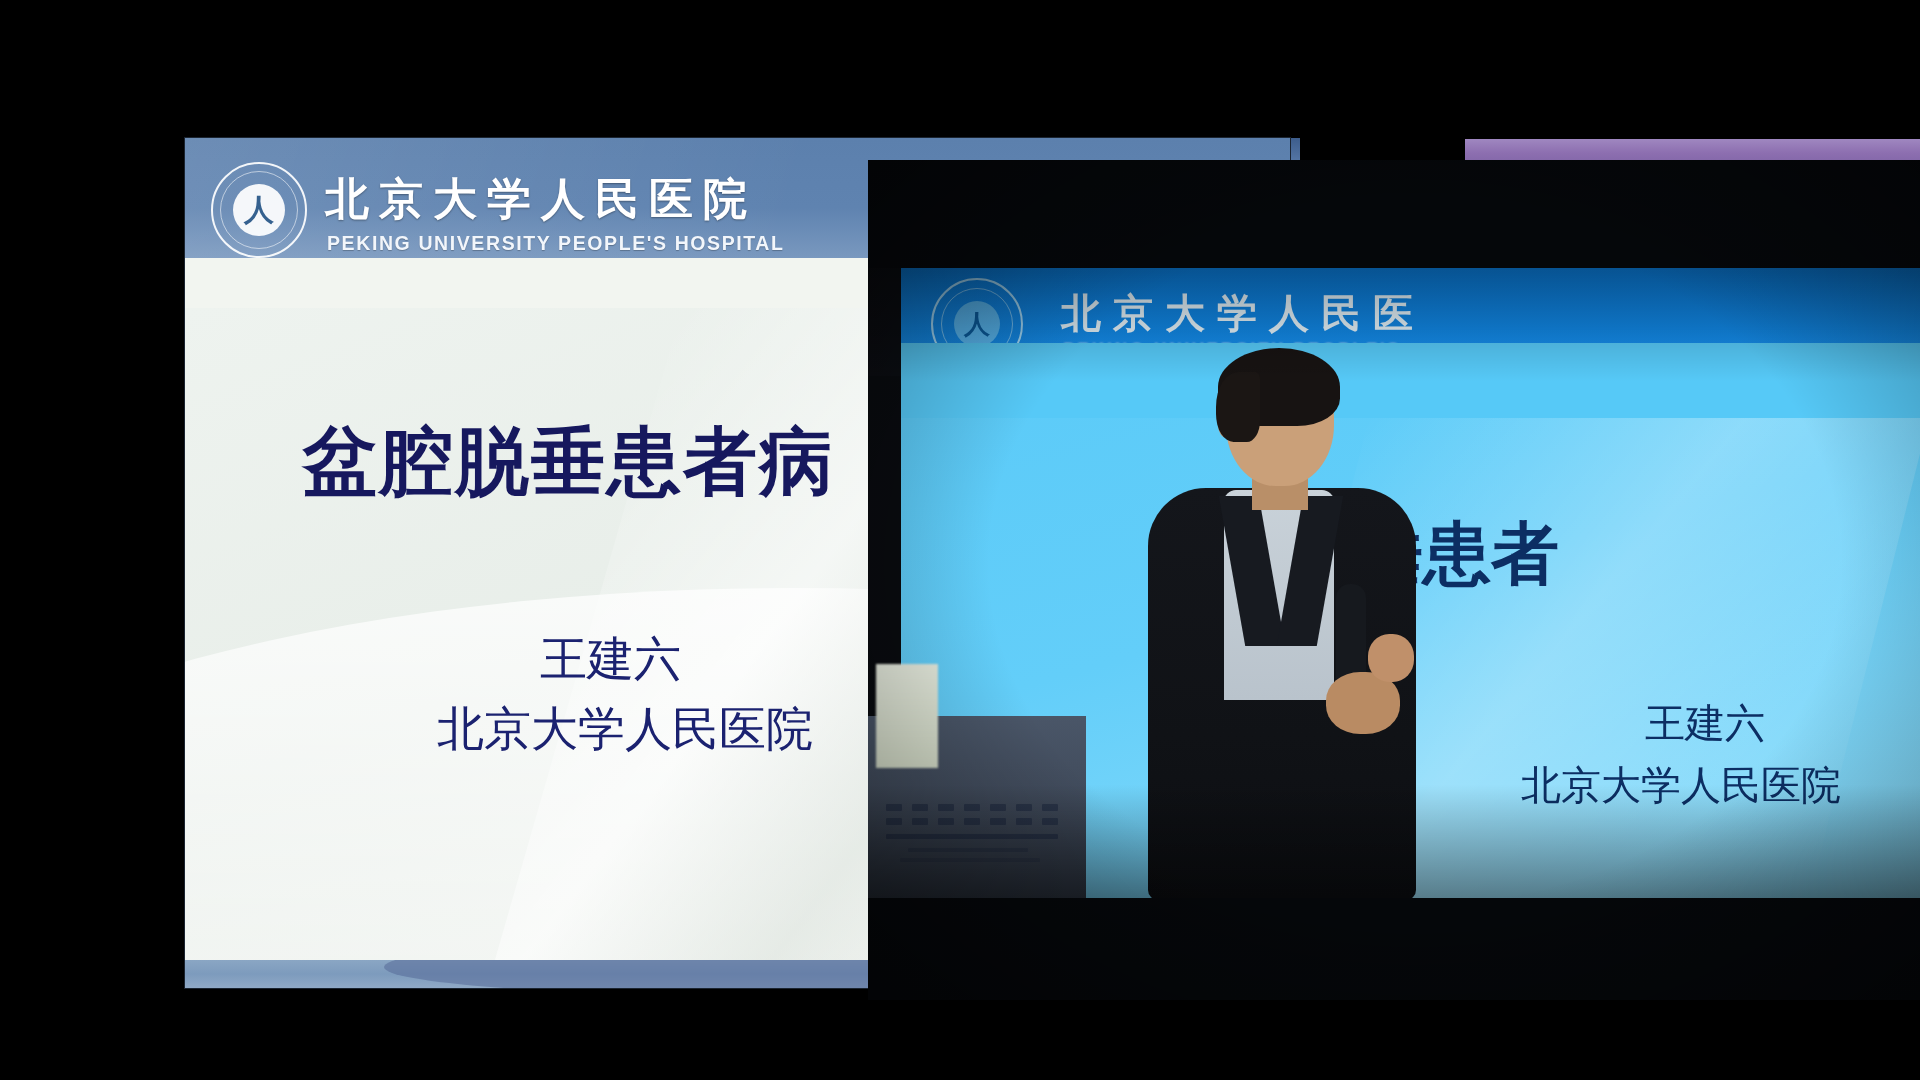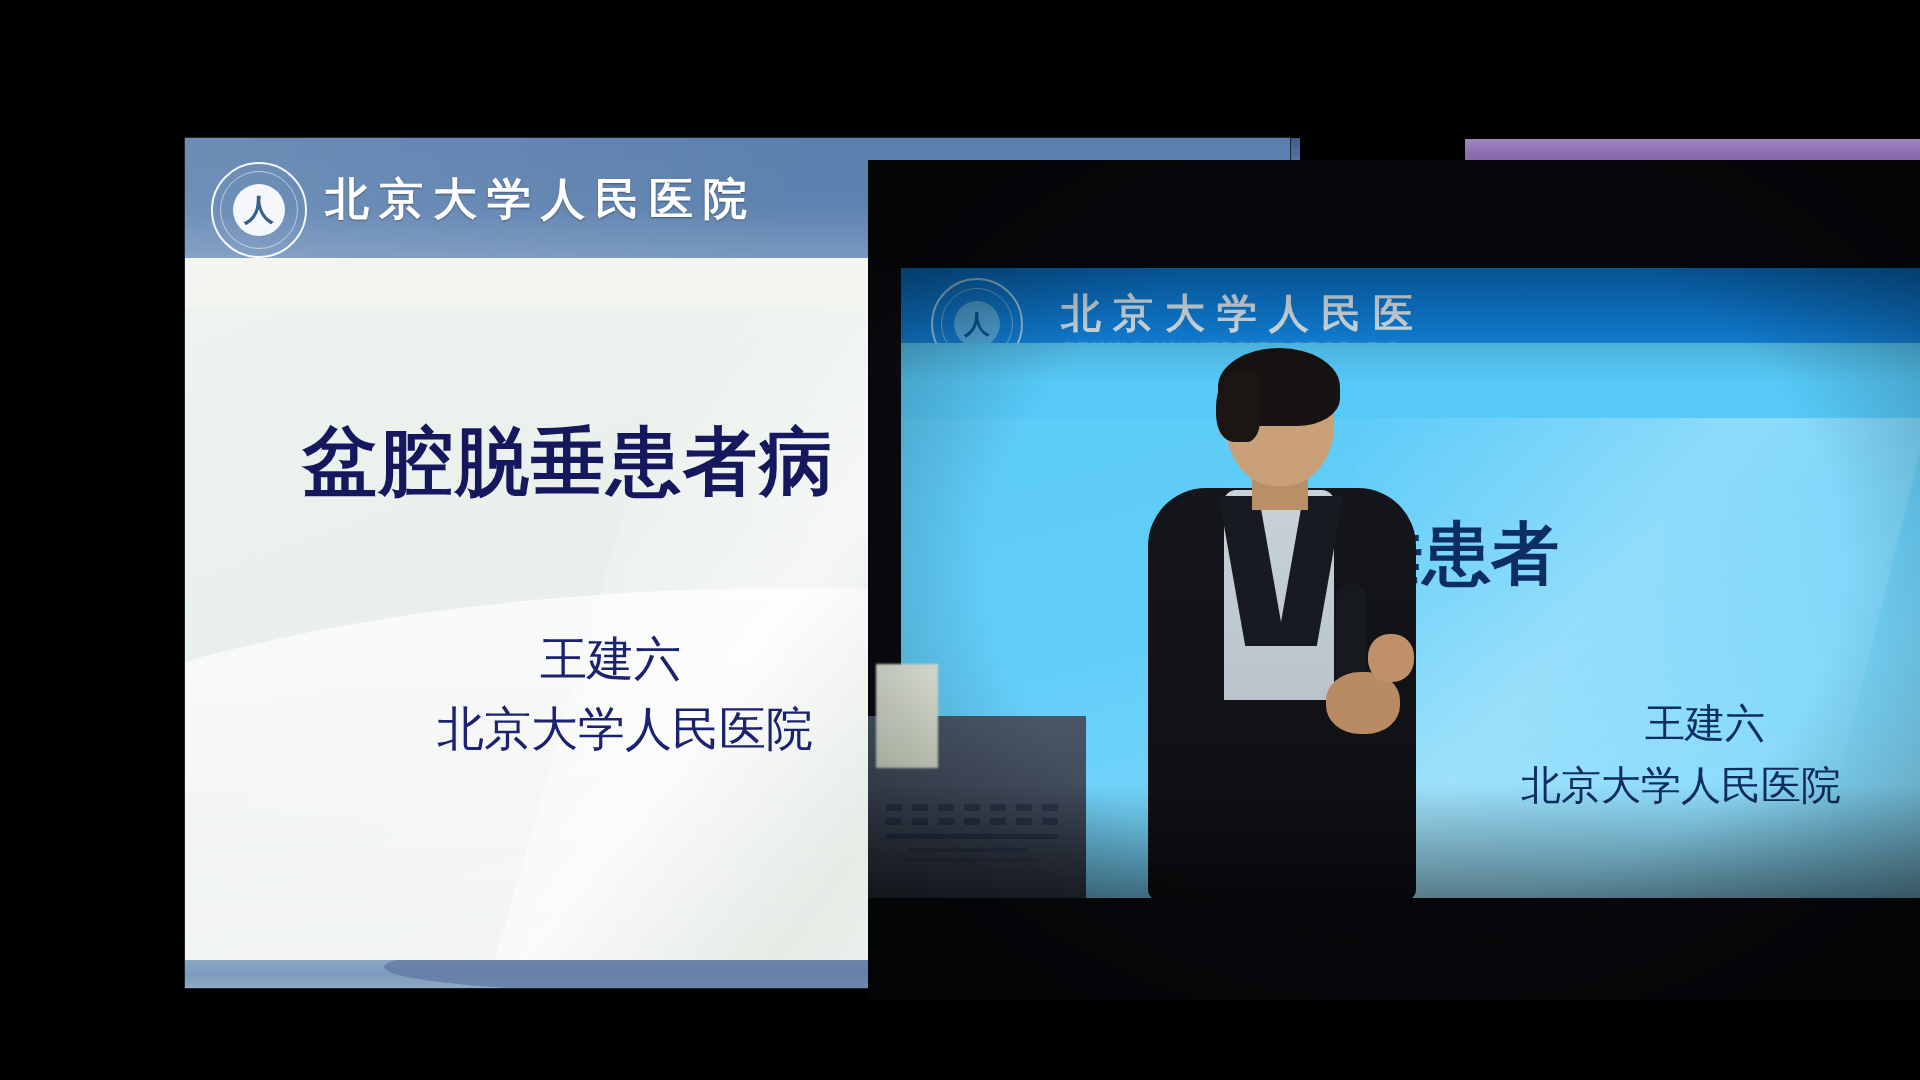--- a/index.html
+++ b/index.html
@@ -185,20 +185,21 @@
     <div class="slide-header">
       <div class="hdr-sheen"></div>
 
       <div class="logo-mark">
         <div class="logo-inner">
           <span class="logo-glyph">人</span>
         </div>
       </div>
 
       <div class="hdr-cn">北京大学人民医院</div>
+      <div class="hdr-en">PEKING UNIVERSITY PEOPLE'S HOSPITAL</div>
     </div>
 
     <div class="swoosh-wrap">
       <div class="swoosh-navy"></div>
       <div class="swoosh-gold"></div>
       <div class="swoosh-white"></div>
     </div>
 
     <div class="slide-body">
       <div class="body-arc"></div>

